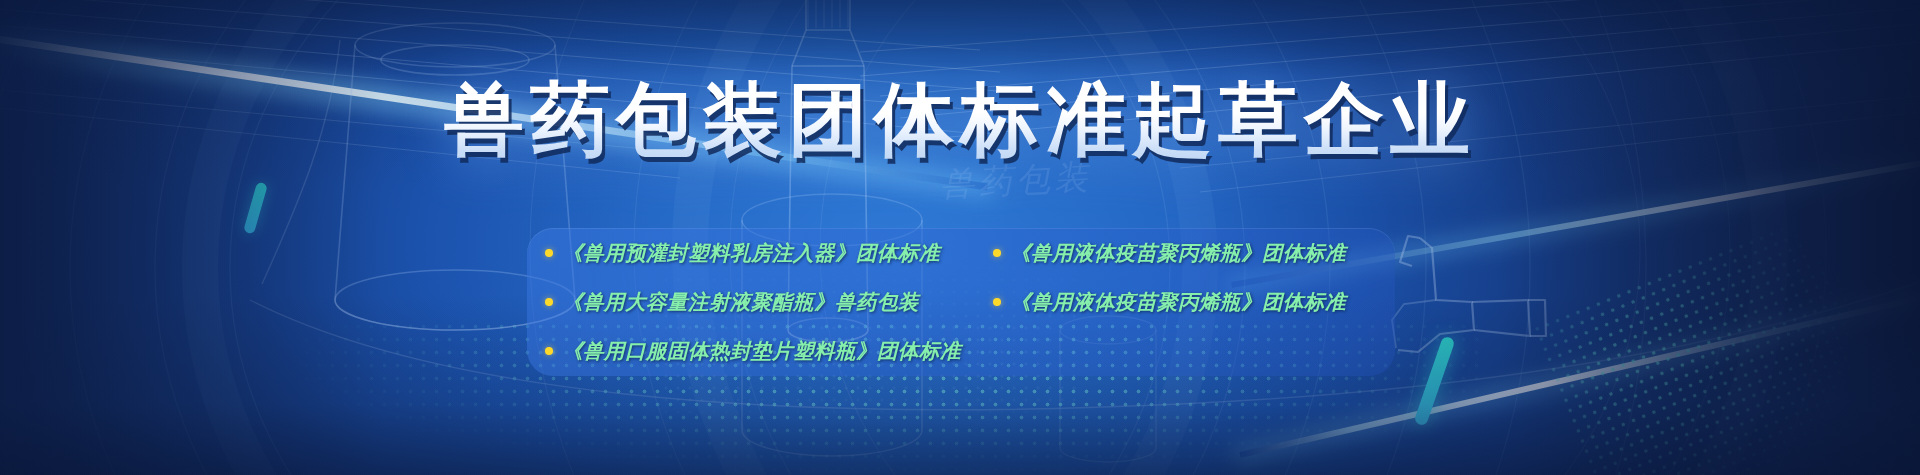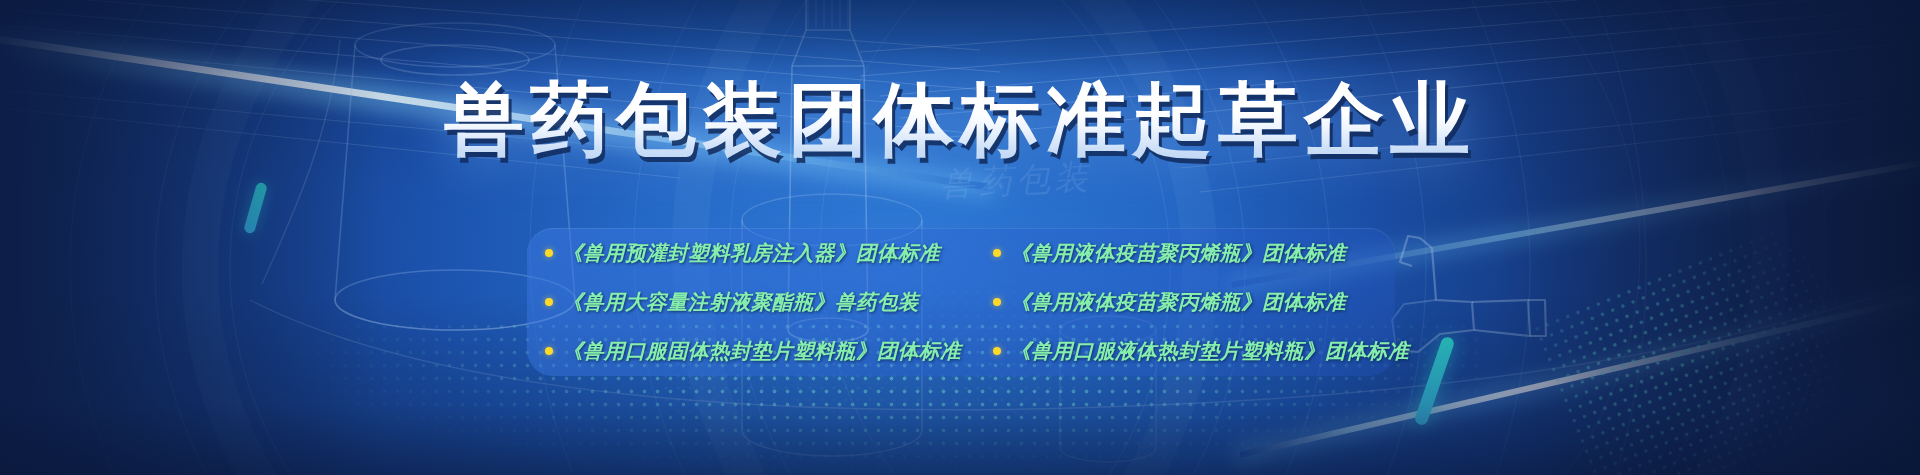--- a/index.html
+++ b/index.html
@@ -402,19 +402,15 @@
     </div>
     <div class="bullet-row">
       <span class="bullet-dot"></span>
       <span class="bullet-text">《兽用液体疫苗聚丙烯瓶》团体标准</span>
     </div>
 
     <div class="bullet-row">
       <span class="bullet-dot"></span>
       <span class="bullet-text">《兽用口服固体热封垫片塑料瓶》团体标准</span>
     </div>
-    <div class="bullet-row">
-      <span class="bullet-dot"></span>
-      <span class="bullet-text">《兽用口服液体热封垫片塑料瓶》团体标准</span>
-    </div>
   </div>
 
 </div>
 
 </body></html>

